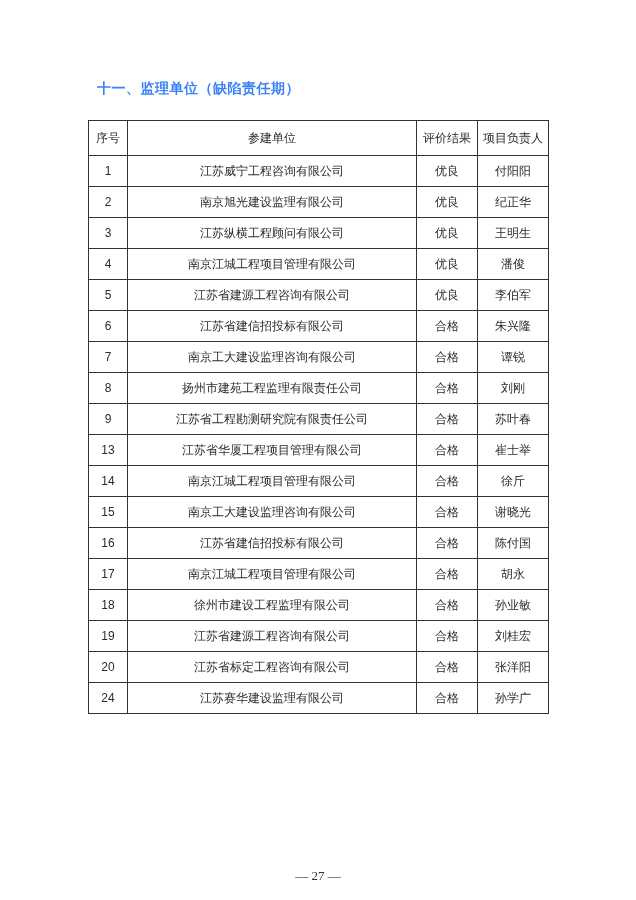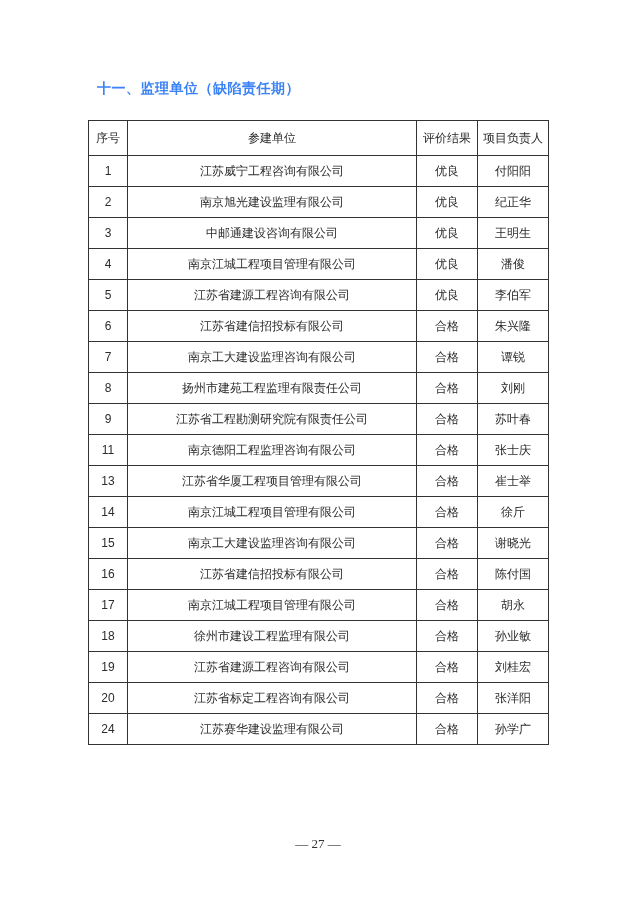--- a/index.html
+++ b/index.html
@@ -54,21 +54,21 @@
   }
   table.eval-table thead th {
     height: 34px;
   }
   table.eval-table tbody td {
     height: 30px;
   }
   .page-footer {
     position: absolute;
     left: 0;
-    top: 836px;
+    top: 868px;
     width: 100%;
     text-align: center;
     font-family: "Liberation Serif", serif;
     font-size: 13px;
     color: #333333;
   }
 </style>
 </head>
 <body>
 
@@ -98,21 +98,21 @@
           <td>付阳阳</td>
         </tr>
         <tr>
           <td>2</td>
           <td>南京旭光建设监理有限公司</td>
           <td>优良</td>
           <td>纪正华</td>
         </tr>
         <tr>
           <td>3</td>
-          <td>中邮通建设咨询有限公司</td>
+          <td>江苏纵横工程顾问有限公司</td>
           <td>优良</td>
           <td>王明生</td>
         </tr>
         <tr>
           <td>4</td>
           <td>南京江城工程项目管理有限公司</td>
           <td>优良</td>
           <td>潘俊</td>
         </tr>
         <tr>
@@ -137,26 +137,20 @@
           <td>8</td>
           <td>扬州市建苑工程监理有限责任公司</td>
           <td>合格</td>
           <td>刘刚</td>
         </tr>
         <tr>
           <td>9</td>
           <td>江苏省工程勘测研究院有限责任公司</td>
           <td>合格</td>
           <td>苏叶春</td>
-        </tr>
-        <tr>
-          <td>11</td>
-          <td>南京德阳工程监理咨询有限公司</td>
-          <td>合格</td>
-          <td>张士庆</td>
         </tr>
         <tr>
           <td>13</td>
           <td>江苏省华厦工程项目管理有限公司</td>
           <td>合格</td>
           <td>崔士举</td>
         </tr>
         <tr>
           <td>14</td>
           <td>南京江城工程项目管理有限公司</td>

